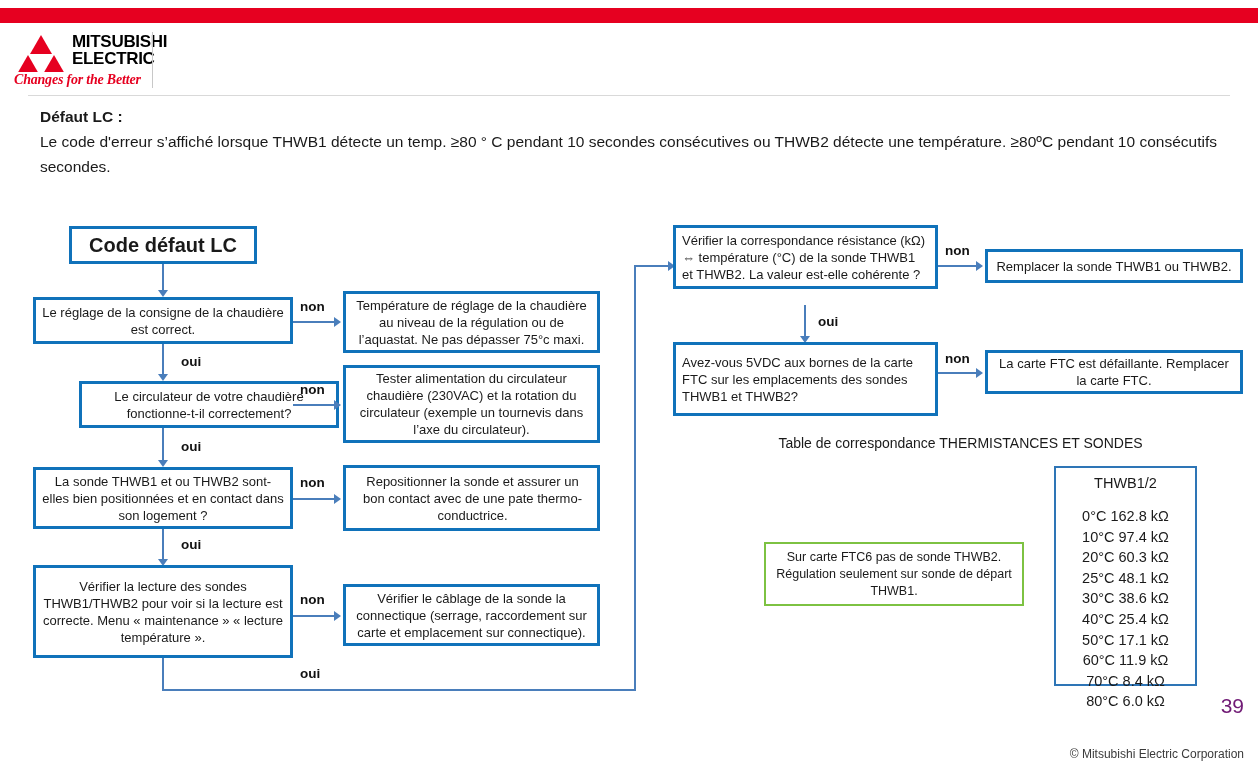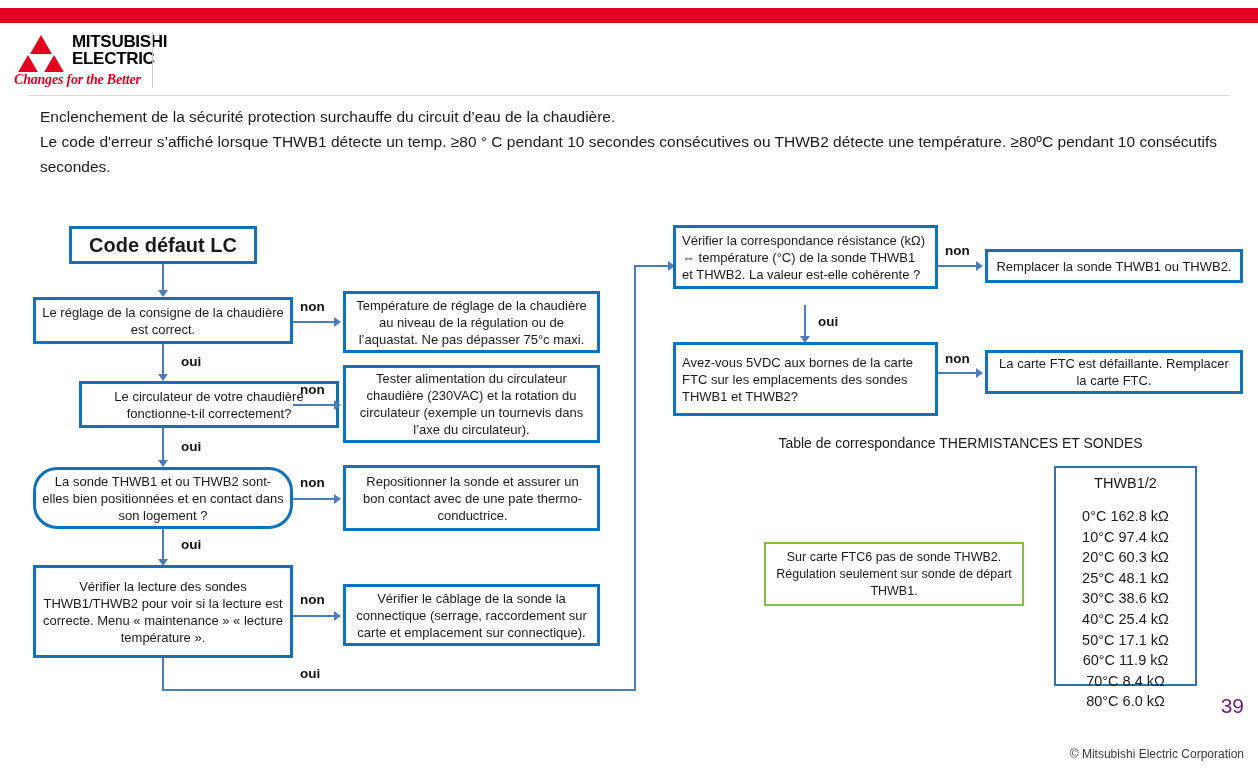--- a/index.html
+++ b/index.html
@@ -196,21 +196,21 @@
   <div class="logo-text">
     <div>MITSUBISHI</div>
     <div>ELECTRIC</div>
   </div>
   <div class="logo-tag">Changes for the Better</div>
 </div>
 <div class="logo-divider"></div>
 <div class="hr-thin"></div>
 
 <div class="intro">
-  <div>Enclenchement de la sécurité protection surchauffe du circuit d’eau de la chaudière.</div>
+  <div class="t-bold">Défaut LC :</div>
   <div>Le code d'erreur s’affiché lorsque THWB1 détecte un temp. ≥80 ° C pendant 10 secondes consécutives ou THWB2 détecte une température. ≥80ºC pendant 10 consécutifs secondes.</div>
 </div>
 
 <div class="box title-box" style="left:69px; top:226px; width:188px; height:38px;">
   <span>Code défaut LC</span>
 </div>
 
 <div class="ln ln-v" style="left:162px; top:264px; height:28px;"></div>
 <div class="arrow-d" style="left:158px; top:290px;"></div>
 
@@ -239,21 +239,21 @@
 </div>
 
 <div class="ln ln-h" style="left:293px; top:404px; width:42px;"></div>
 <div class="arrow-r" style="left:334px; top:400px;"></div>
 <div class="lbl" style="left:300px; top:382px;">non</div>
 
 <div class="ln ln-v" style="left:162px; top:428px; height:34px;"></div>
 <div class="arrow-d" style="left:158px; top:460px;"></div>
 <div class="lbl" style="left:181px; top:439px;">oui</div>
 
-<div class="box" style="left:33px; top:467px; width:260px; height:62px;border-radius:24px;">
+<div class="box" style="left:33px; top:467px; width:260px; height:62px;">
   <span>La sonde THWB1 et ou THWB2 sont-elles bien positionnées et en contact dans son logement ?</span>
 </div>
 
 <div class="box" style="left:343px; top:465px; width:257px; height:66px;padding-left:8px;">
   <span>Repositionner la sonde et assurer un bon contact avec de une pate thermo-conductrice.</span>
 </div>
 
 <div class="ln ln-h" style="left:293px; top:498px; width:42px;"></div>
 <div class="arrow-r" style="left:334px; top:494px;"></div>
 <div class="lbl" style="left:300px; top:475px;">non</div>

